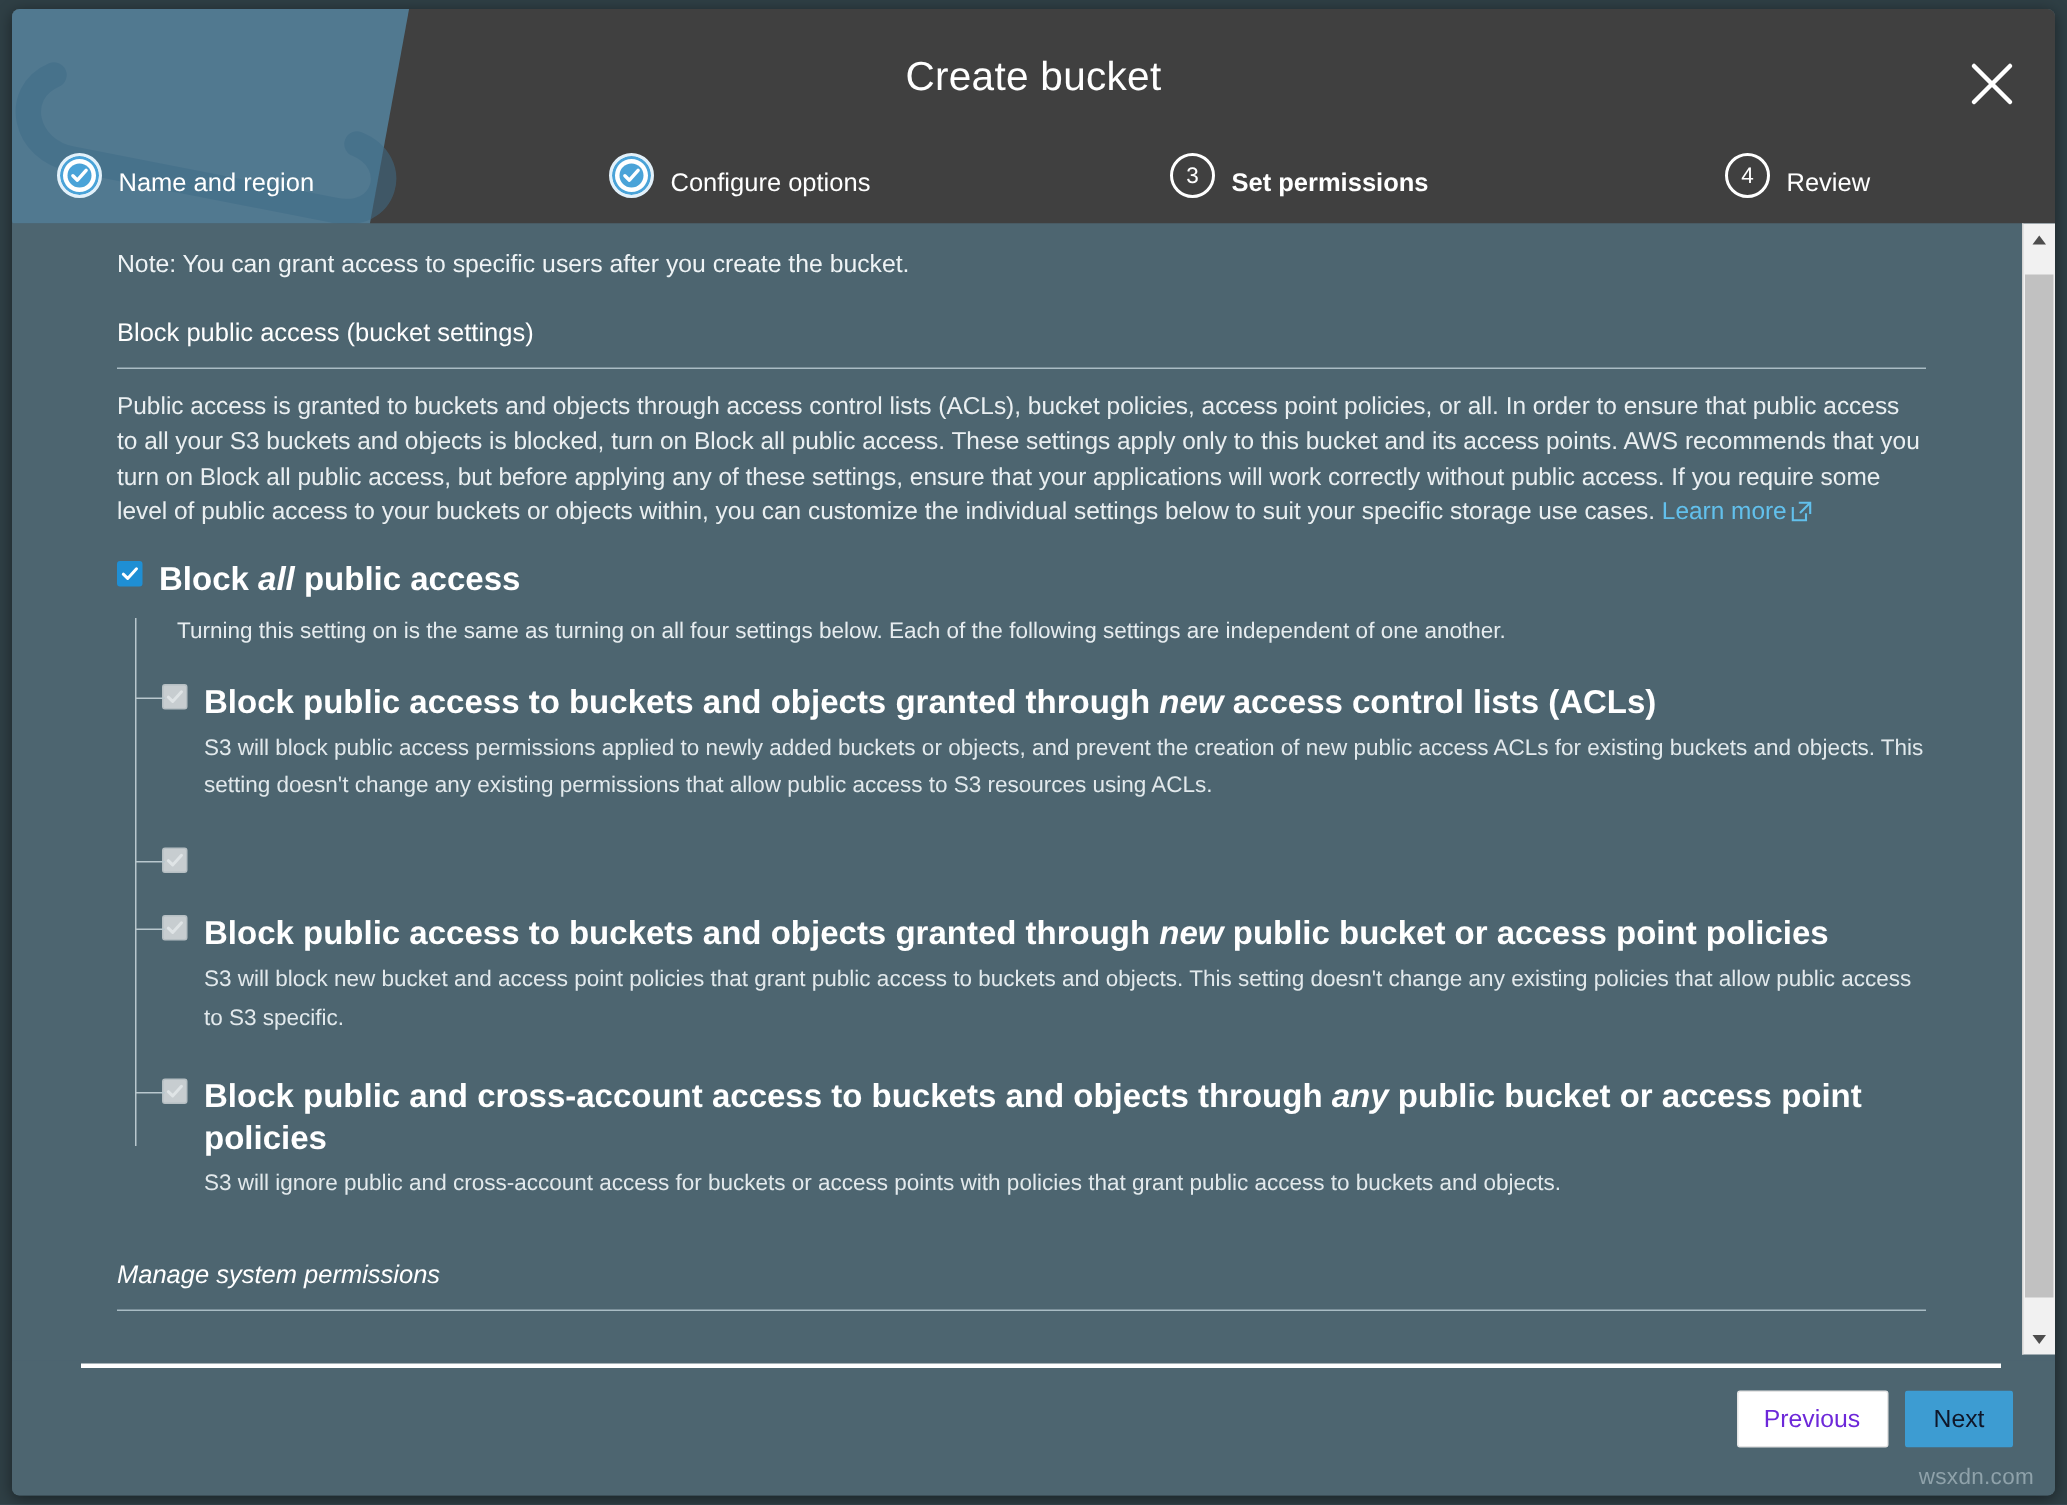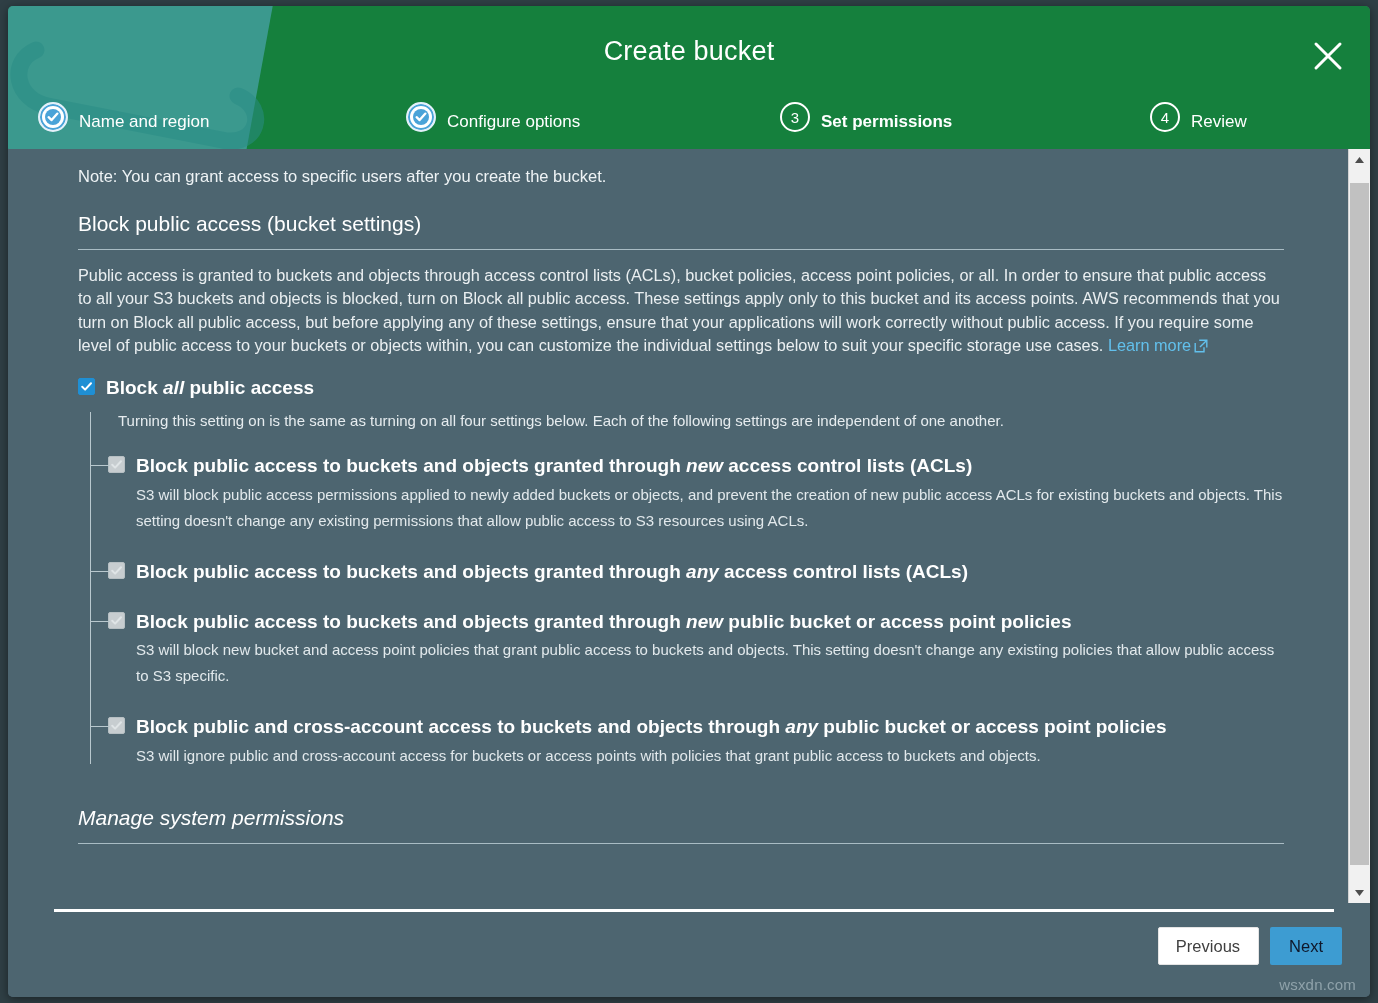--- a/index.html
+++ b/index.html
@@ -25,21 +25,21 @@
     background: #4d6570;
     border-radius: 5px;
     box-shadow: 0 2px 10px rgba(0,0,0,.45);
     overflow: hidden;
   }
 
   
   .header {
     position: relative;
     height: 143px;
-    background: #15803d;
+    background: #404040;
     overflow: hidden;
   }
   .header-deco {
     position: absolute;
     left: -32px;
     top: -18px;
     width: 310px;
     height: 230px;
     opacity: .5;
     pointer-events: none;
@@ -125,21 +125,21 @@
     box-sizing: border-box;
     overflow: hidden;
   }
   .note {
     color: #eef3f5;
     font-size: 16.5px;
     margin: 4px 0 26px 0;
   }
   .section-title {
     color: #ffffff;
-    font-size: 21px;
+    font-size: 17px;
     margin: 0 0 13px 0;
     font-weight: normal;
   }
   .rule {
     height: 1px;
     background: #a9bcc4;
     border: 0;
     margin: 0 0 14px 0;
   }
   .intro {
@@ -181,21 +181,21 @@
   .cbx.disabled {
     background: #c7cdd0;
     border: 1px solid #b6bfc3;
     display: flex;
     align-items: center;
     justify-content: center;
     cursor: default;
   }
   .cb-title {
     color: #ffffff;
-    font-size: 19px;
+    font-size: 22px;
     font-weight: bold;
     line-height: 1.25;
   }
   .cb-title em { font-style: italic; }
 
   .tree {
     position: relative;
     margin-top: 10px;
     padding-left: 12px;
   }
@@ -291,21 +291,21 @@
     font-family: "Liberation Sans", sans-serif;
     font-size: 16.5px;
     padding: 9px 18px;
     border-radius: 2px;
     cursor: pointer;
     border: 1px solid transparent;
     line-height: 1.1;
   }
   .btn-secondary {
     background: #ffffff;
-    color: #404040;
+    color: #6d28d9;
     border-color: #e4e4e4;
     padding-left: 17px;
   }
   .btn-primary {
     background: #3d9cd2;
     color: #0f172a;
     text-align: right;
   }
   .watermark {
     position: absolute;
@@ -416,21 +416,20 @@
         </div>
 
         <div class="child" style="margin-top:26px">
           <span class="child-branch"></span>
           <div class="cb-row">
             <span class="cbx disabled">
               <svg width="13" height="13" viewBox="0 0 13 13">
                 <path d="M2.2 6.8 L5.1 9.6 L11 3.2" fill="none" stroke="#dfe4e6" stroke-width="2" stroke-linecap="round" stroke-linejoin="round"></path>
               </svg>
             </span>
-            <span class="cb-title"><span>Block public access to buckets and objects granted through </span><em>any</em><span> access control lists (ACLs)</span></span>
           </div>
         </div>
 
         <div class="child" style="margin-top:26px">
           <span class="child-branch"></span>
           <div class="cb-row">
             <span class="cbx disabled">
               <svg width="13" height="13" viewBox="0 0 13 13">
                 <path d="M2.2 6.8 L5.1 9.6 L11 3.2" fill="none" stroke="#dfe4e6" stroke-width="2" stroke-linecap="round" stroke-linejoin="round"></path>
               </svg>

